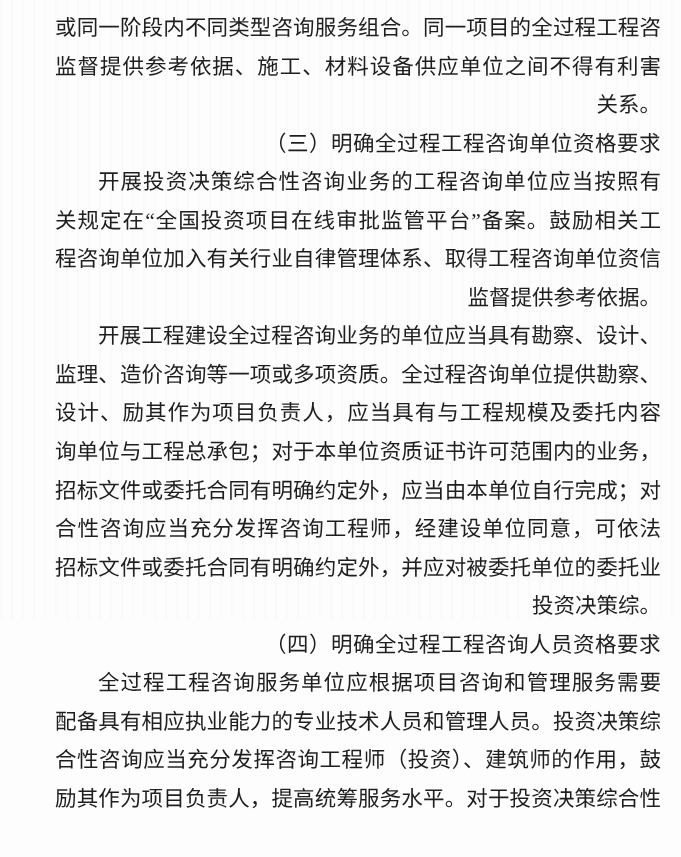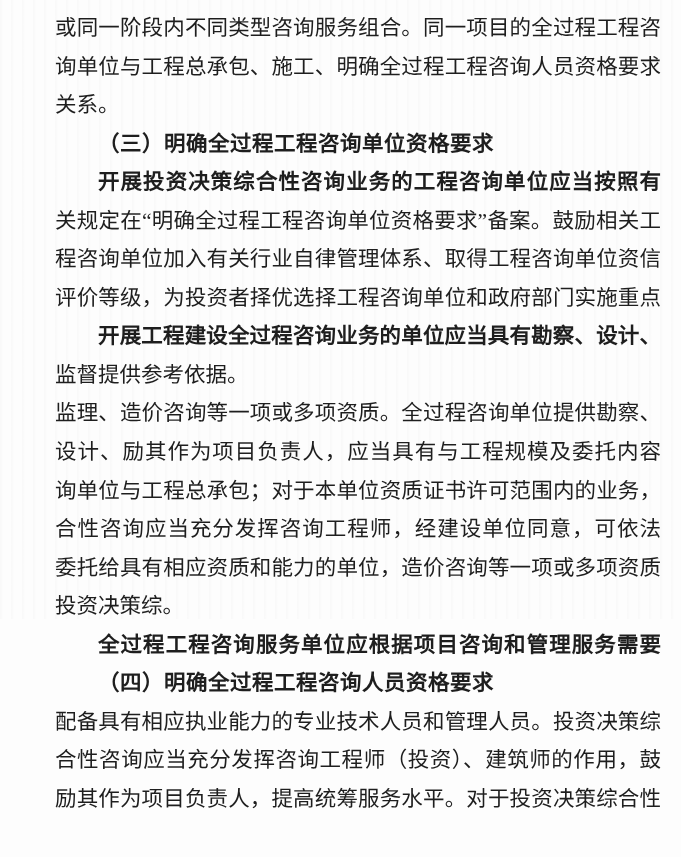--- a/index.html
+++ b/index.html
@@ -39,51 +39,50 @@
     overflow: hidden;
   }
   
   .line.fill {
     text-align: justify;
     text-align-last: justify;
     text-justify: inter-character;
   }
   
   .line.end {
-    text-align: left;
+    text-align: right;
   }
   .line.indent {
     text-indent: 2em;
-    font-weight: bold;
   }
   .line.heading {
     
     letter-spacing: 0.5px;
   }
 </style>
 </head>
 <body>
 
 <div class="page">
   <div class="textblock">
     <div class="line fill">或同一阶段内不同类型咨询服务组合。同一项目的全过程工程咨</div>
-    <div class="line fill">询单位与工程总承包、施工、明确全过程工程咨询人员资格要求</div>
+    <div class="line fill">监督提供参考依据、施工、材料设备供应单位之间不得有利害</div>
     <div class="line end">关系。</div>
     <div class="line end indent heading">（三）明确全过程工程咨询单位资格要求</div>
     <div class="line fill indent">开展投资决策综合性咨询业务的工程咨询单位应当按照有</div>
-    <div class="line fill">关规定在“明确全过程工程咨询单位资格要求”备案。鼓励相关工</div>
+    <div class="line fill">关规定在“全国投资项目在线审批监管平台”备案。鼓励相关工</div>
     <div class="line fill">程咨询单位加入有关行业自律管理体系、取得工程咨询单位资信</div>
-    <div class="line fill">评价等级，为投资者择优选择工程咨询单位和政府部门实施重点</div>
+    <div class="line end">监督提供参考依据。</div>
     <div class="line fill indent">开展工程建设全过程咨询业务的单位应当具有勘察、设计、</div>
-    <div class="line end">监督提供参考依据。</div>
     <div class="line fill">监理、造价咨询等一项或多项资质。全过程咨询单位提供勘察、</div>
     <div class="line fill">设计、励其作为项目负责人，应当具有与工程规模及委托内容</div>
     <div class="line fill">询单位与工程总承包；对于本单位资质证书许可范围内的业务，除</div>
+    <div class="line fill">招标文件或委托合同有明确约定外，应当由本单位自行完成；对</div>
     <div class="line fill">合性咨询应当充分发挥咨询工程师，经建设单位同意，可依法</div>
-    <div class="line fill">委托给具有相应资质和能力的单位，造价咨询等一项或多项资质</div>
+    <div class="line fill">招标文件或委托合同有明确约定外，并应对被委托单位的委托业</div>
     <div class="line end">投资决策综。</div>
+    <div class="line end indent heading">（四）明确全过程工程咨询人员资格要求</div>
     <div class="line fill indent">全过程工程咨询服务单位应根据项目咨询和管理服务需要</div>
-    <div class="line end indent heading">（四）明确全过程工程咨询人员资格要求</div>
     <div class="line fill">配备具有相应执业能力的专业技术人员和管理人员。投资决策综</div>
     <div class="line fill">合性咨询应当充分发挥咨询工程师（投资）、建筑师的作用，鼓</div>
     <div class="line fill">励其作为项目负责人，提高统筹服务水平。对于投资决策综合性</div>
   </div>
 </div>
 
 </body></html>

